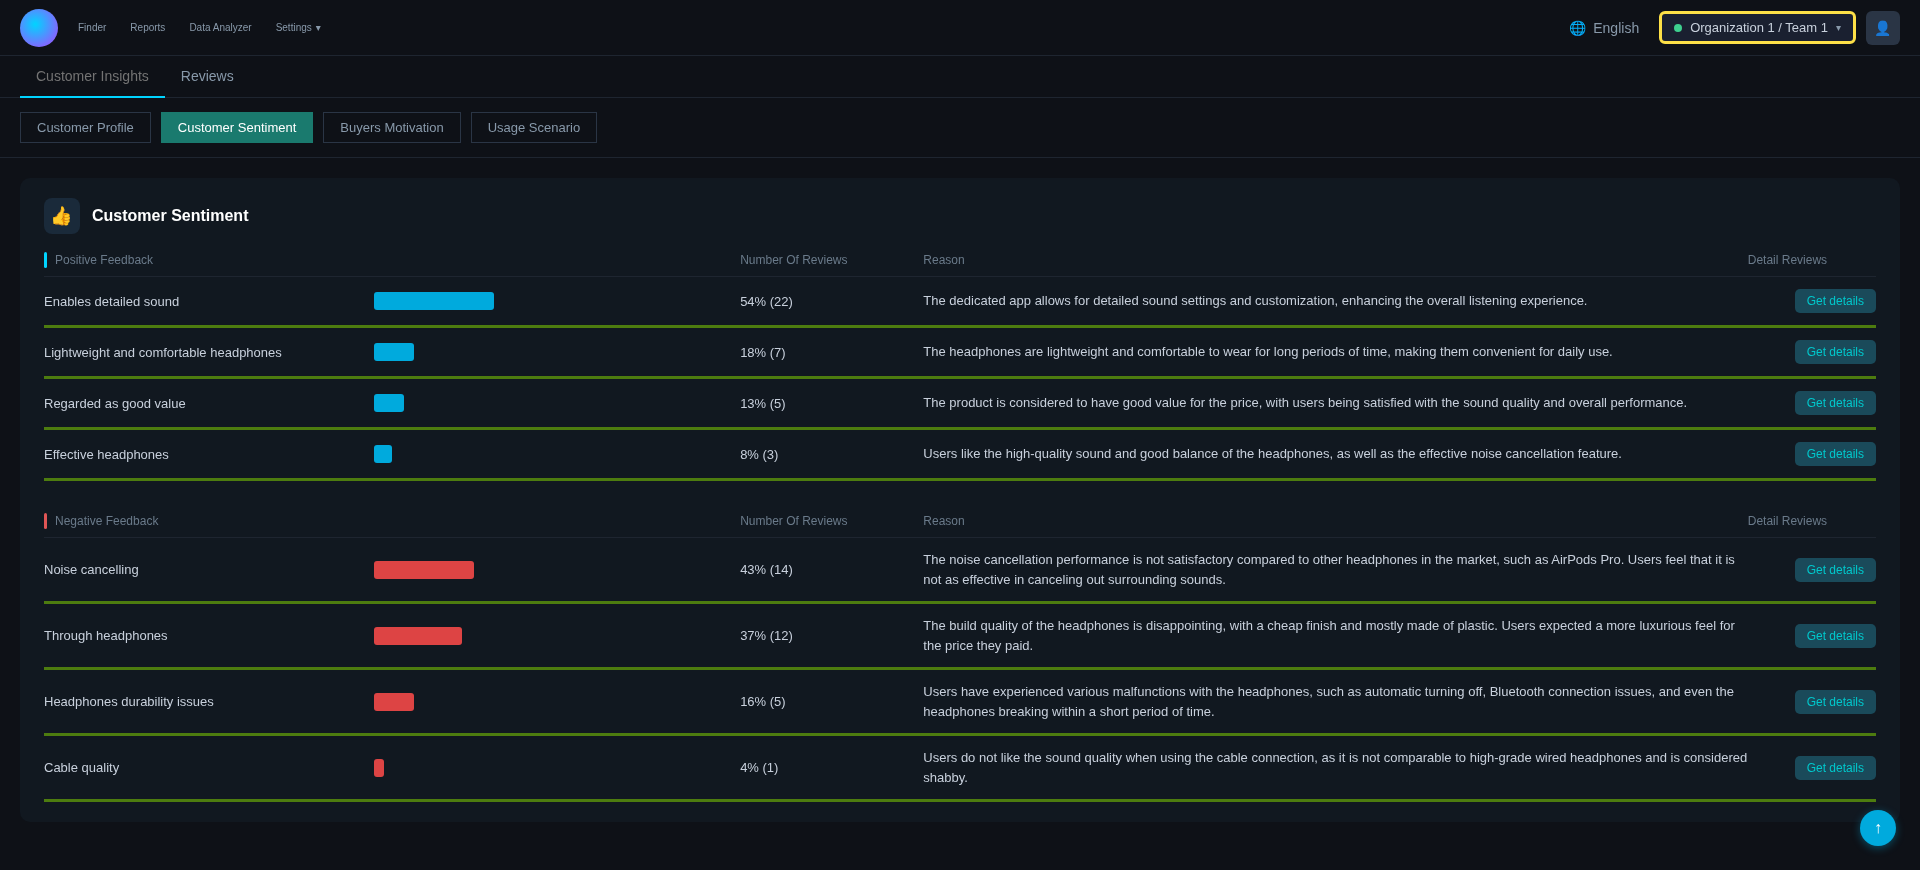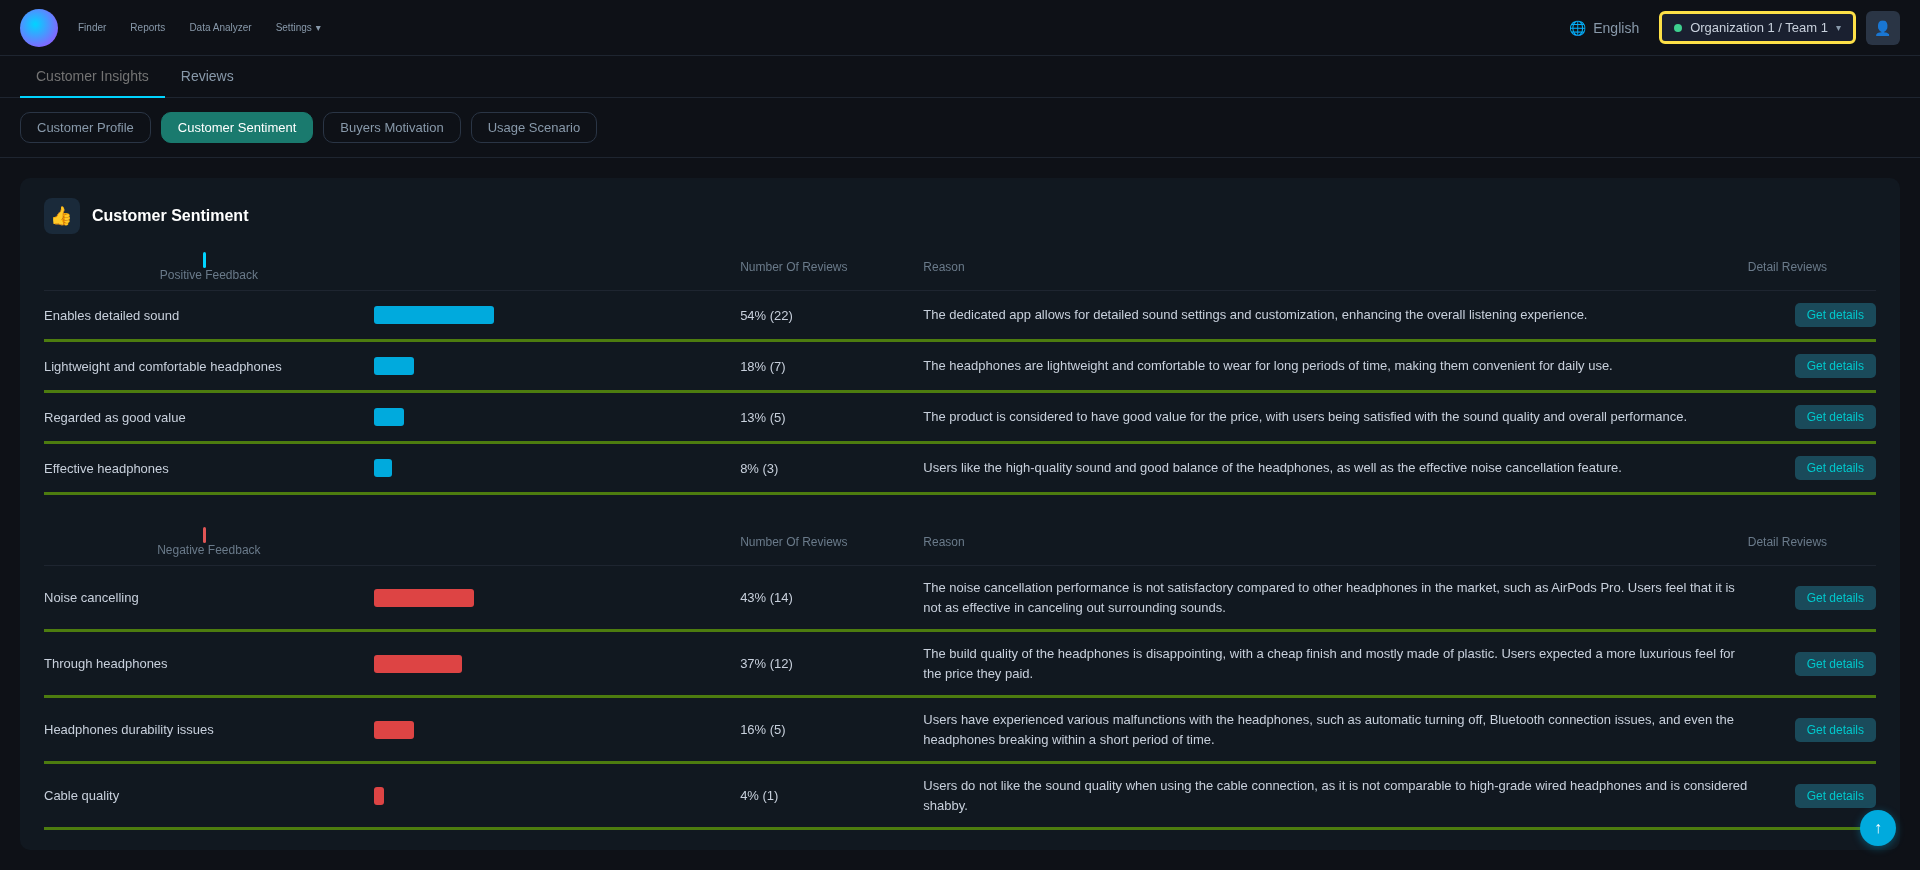--- a/index.html
+++ b/index.html
@@ -101,21 +101,21 @@
     
     .filtertabs {
       display: flex;
       padding: 14px 20px;
       gap: 10px;
       background: #0e1117;
       border-bottom: 1px solid #1e2530;
     }
     .filter-btn {
       padding: 7px 16px;
-      border-radius: 10px;
+      border-radius: 0;
       border: 1px solid #2a3545;
       background: transparent;
       color: #8899aa;
       font-size: 13px;
       cursor: pointer;
     }
     .filter-btn.active {
       background: #1a7a6e;
       border-color: #1a7a6e;
       color: #ffffff;
@@ -240,21 +240,20 @@
       display: flex; align-items: center; justify-content: center;
       color: #fff;
       cursor: pointer;
       font-size: 16px;
       box-shadow: 0 2px 8px rgba(0,170,221,0.4);
     }
 
     .th-label-cell {
       display: flex;
       align-items: center;
-      flex-direction: column;
     }
   </style>
 </head>
 <body>
 
 <nav class="topnav">
   <div class="logo"></div>
   <div class="nav-links">
     <a>Finder</a>
     <a>Reports</a>

